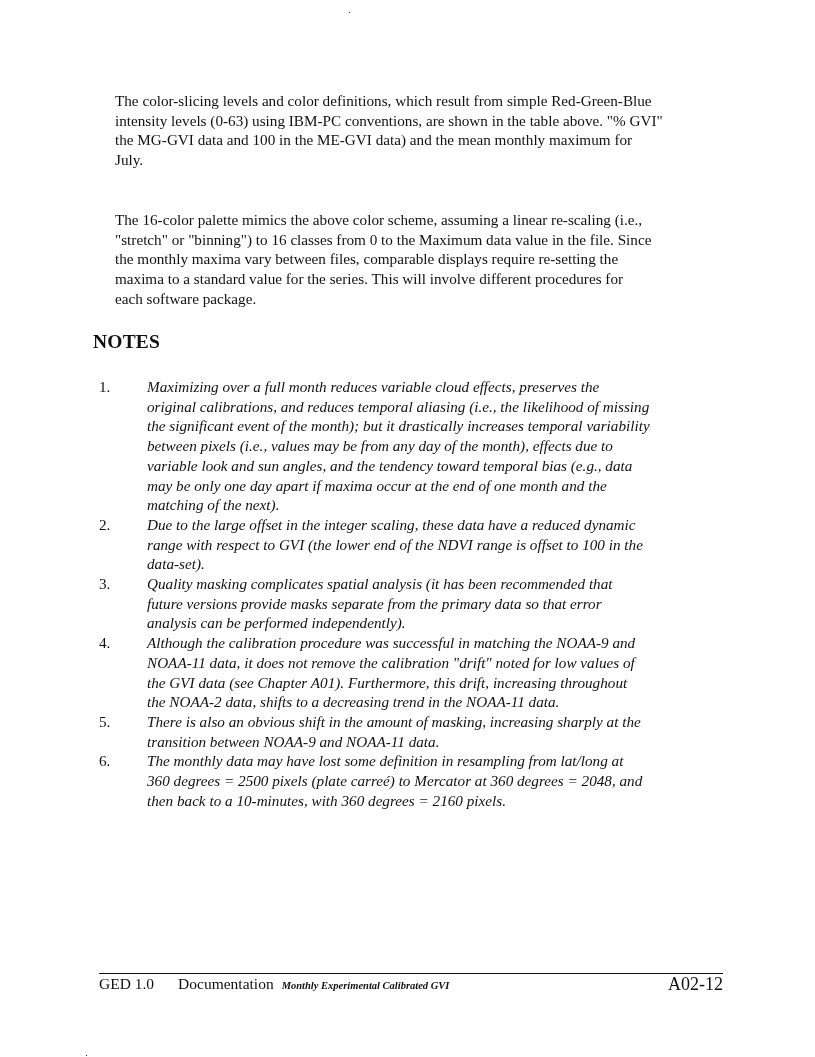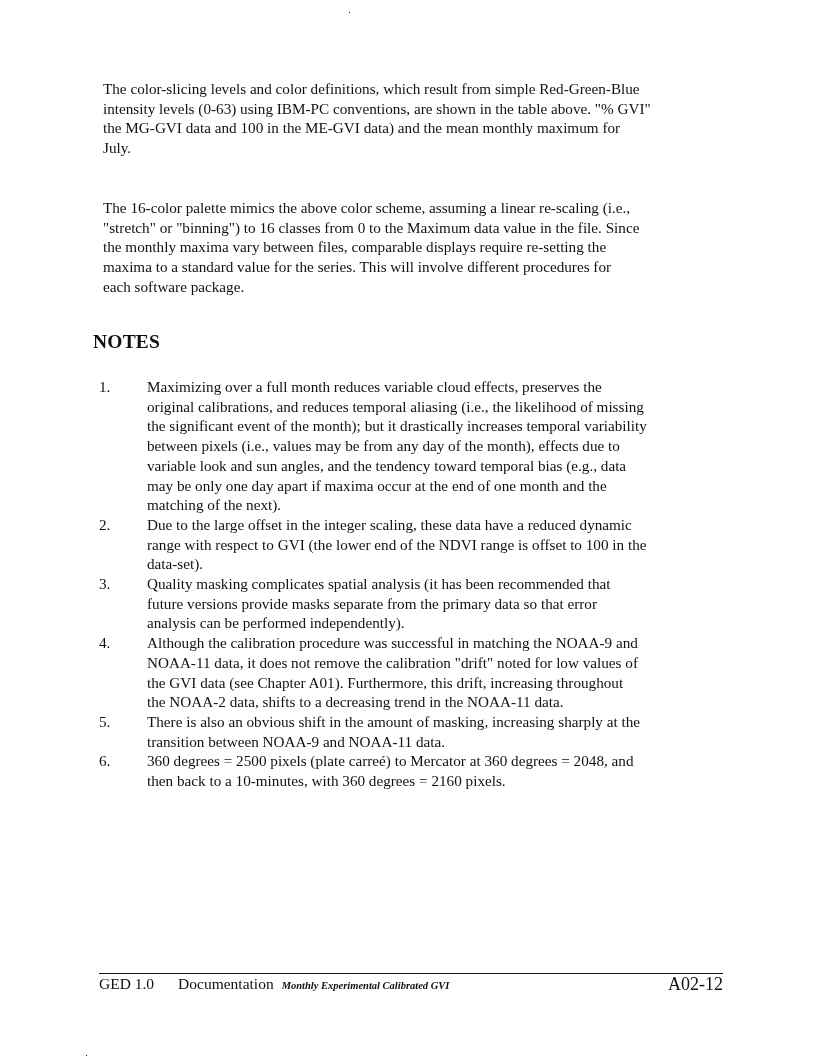--- a/index.html
+++ b/index.html
@@ -23,21 +23,21 @@
     }
     .speck.top { left: 349px; top: 12px; }
     .speck.bottom { left: 86px; top: 1055px; }
 
     .para {
       position: absolute;
       left: 99px;
       width: 630px;
       font-size: 15.2px;
       line-height: 19.7px;
-      margin: 4px;
+      margin: 16px;
     }
     .para .line { display: block; white-space: nowrap; }
     #para1 { top: 75px; }
     #para2 { top: 194px; }
 
     .heading {
       position: absolute;
       left: 93px;
       top: 331px;
       font-size: 19.5px;
@@ -56,21 +56,21 @@
     }
     .note {
       position: relative;
       padding-left: 48px;
     }
     .note-num {
       position: absolute;
       left: 0;
       top: 0;
     }
-    .note .line { display: block; white-space: nowrap; }
+    .note .line { display: block; white-space: nowrap; font-style: italic; }
 
     .footer-rule {
       position: absolute;
       left: 99px;
       top: 973px;
       width: 624px;
       height: 0;
       border-top: 1.3px solid #111;
     }
     .footer {
@@ -153,20 +153,21 @@
     <span class="line">the GVI data (see Chapter A01).  Furthermore, this drift, increasing throughout</span>
     <span class="line">the NOAA-2 data, shifts to a decreasing trend in the NOAA-11 data.</span>
   </div>
   <div class="note">
     <span class="note-num">5.</span>
     <span class="line">There is also an obvious shift in the amount of masking, increasing sharply at the</span>
     <span class="line">transition between NOAA-9 and NOAA-11 data.</span>
   </div>
   <div class="note">
     <span class="note-num">6.</span>
+    <span class="line">The monthly data may have lost some definition in resampling from lat/long at</span>
     <span class="line">360 degrees = 2500 pixels (plate carreé) to Mercator at 360 degrees = 2048, and</span>
     <span class="line">then back to a 10-minutes, with 360 degrees = 2160 pixels.</span>
   </div>
 </div>
 
 <div class="footer-rule"></div>
 <div class="footer">
   <div class="footer-left">
     <span>GED 1.0</span><span class="doc">Documentation</span><span class="subtitle">Monthly Experimental Calibrated GVI</span>
   </div>

